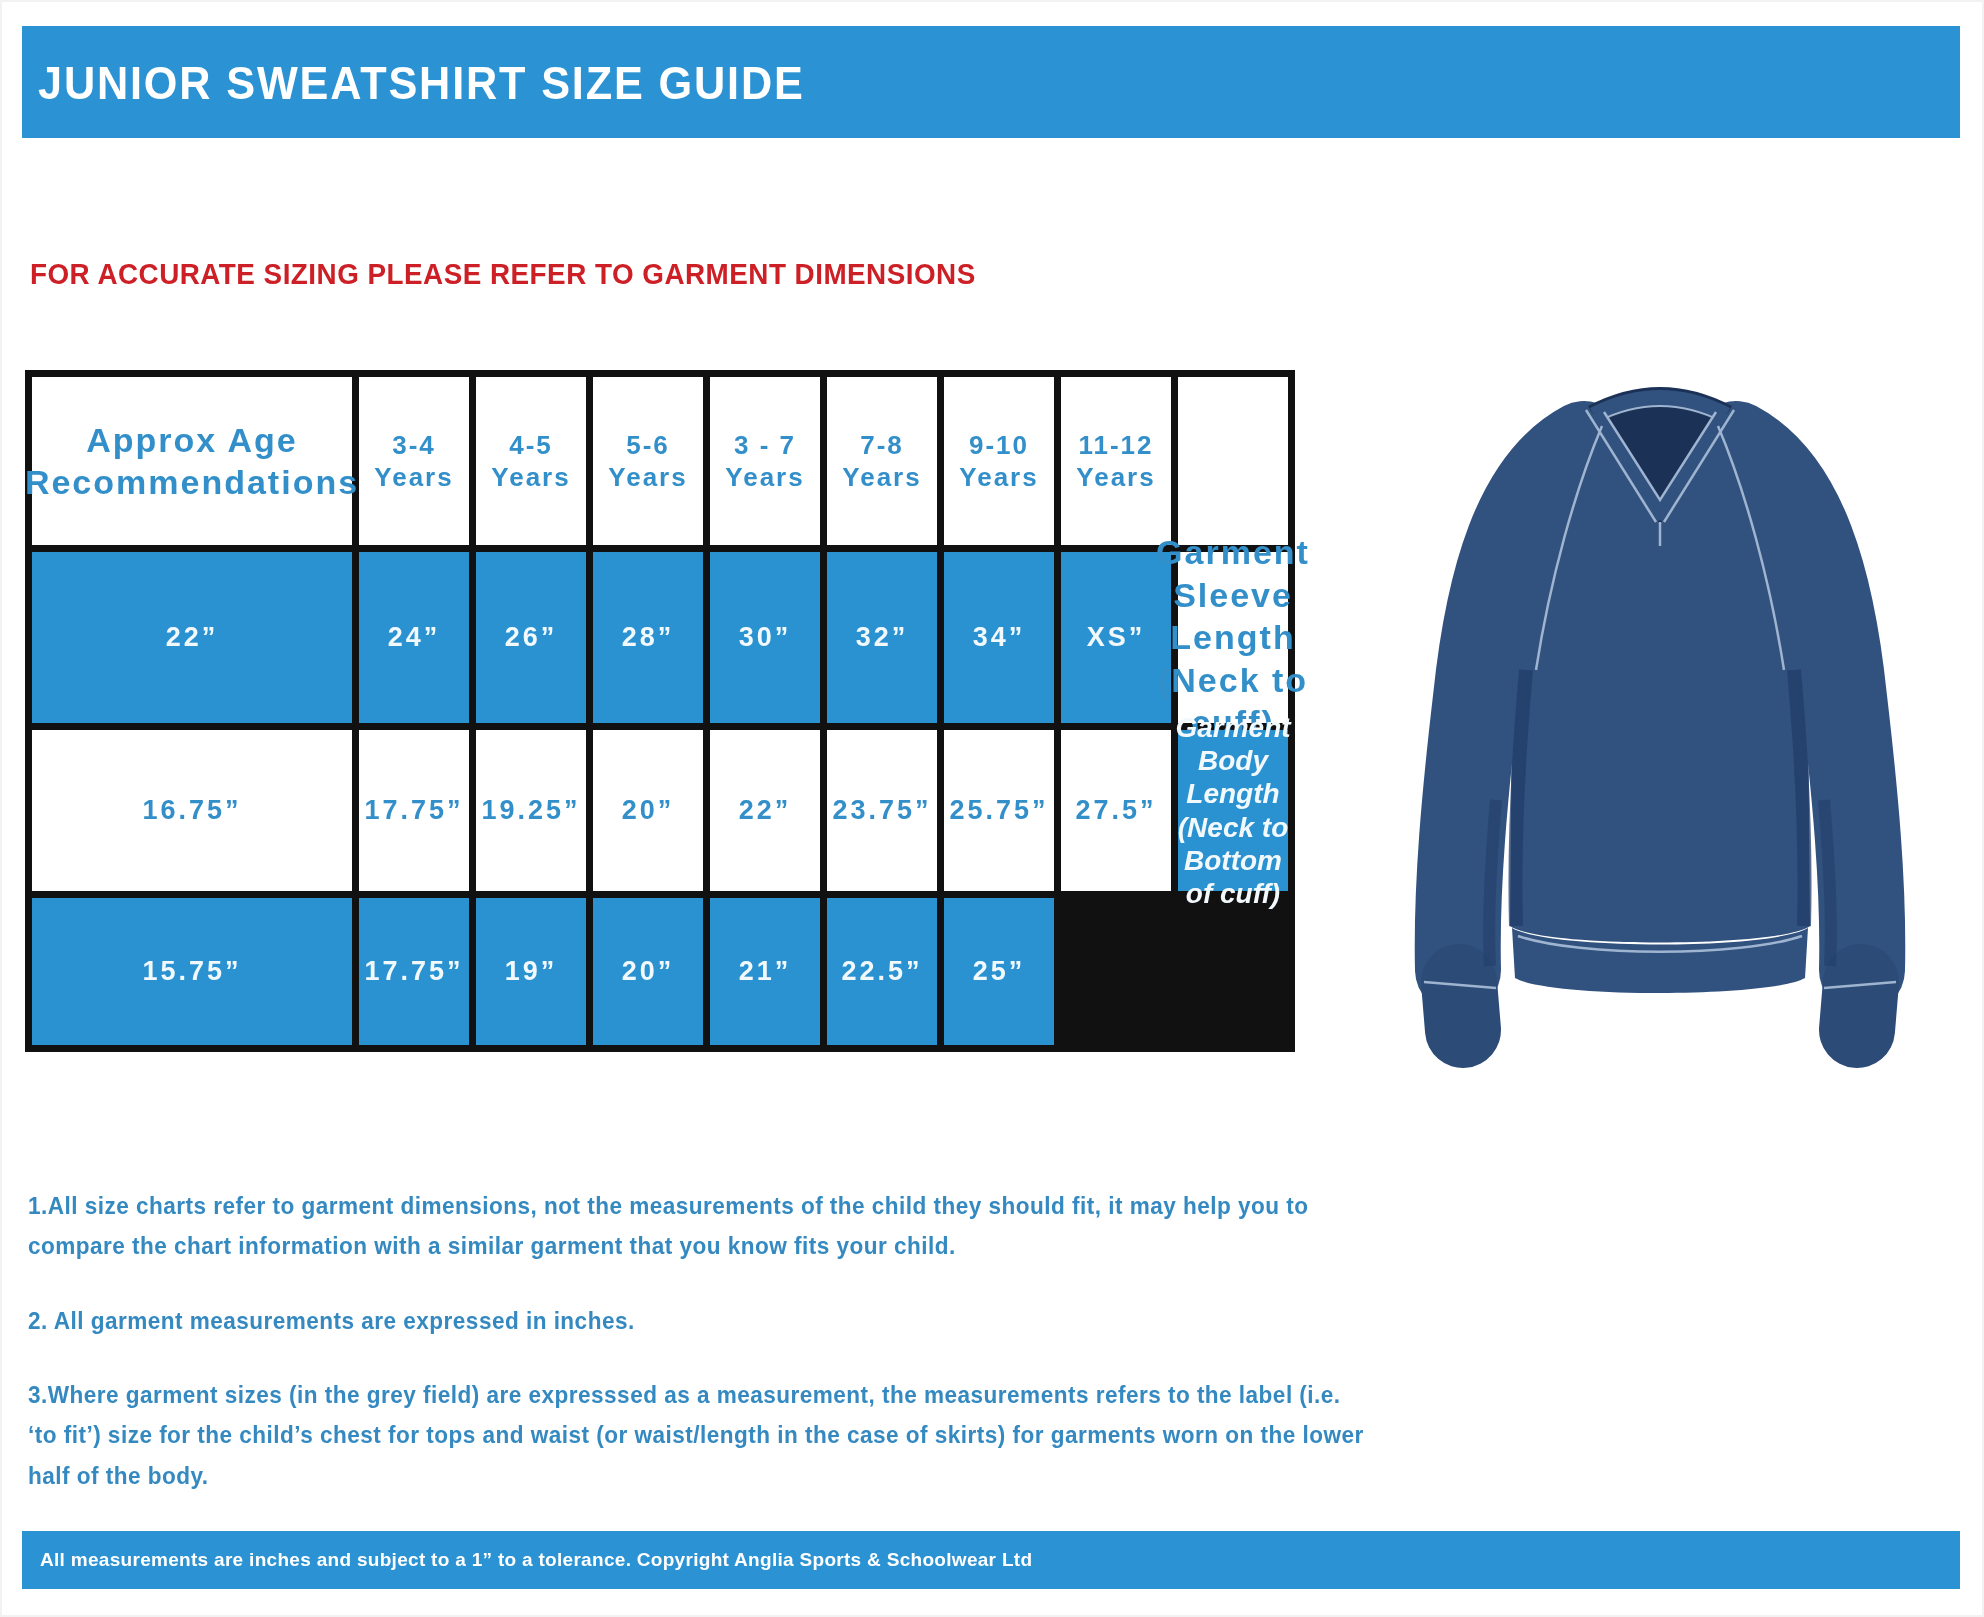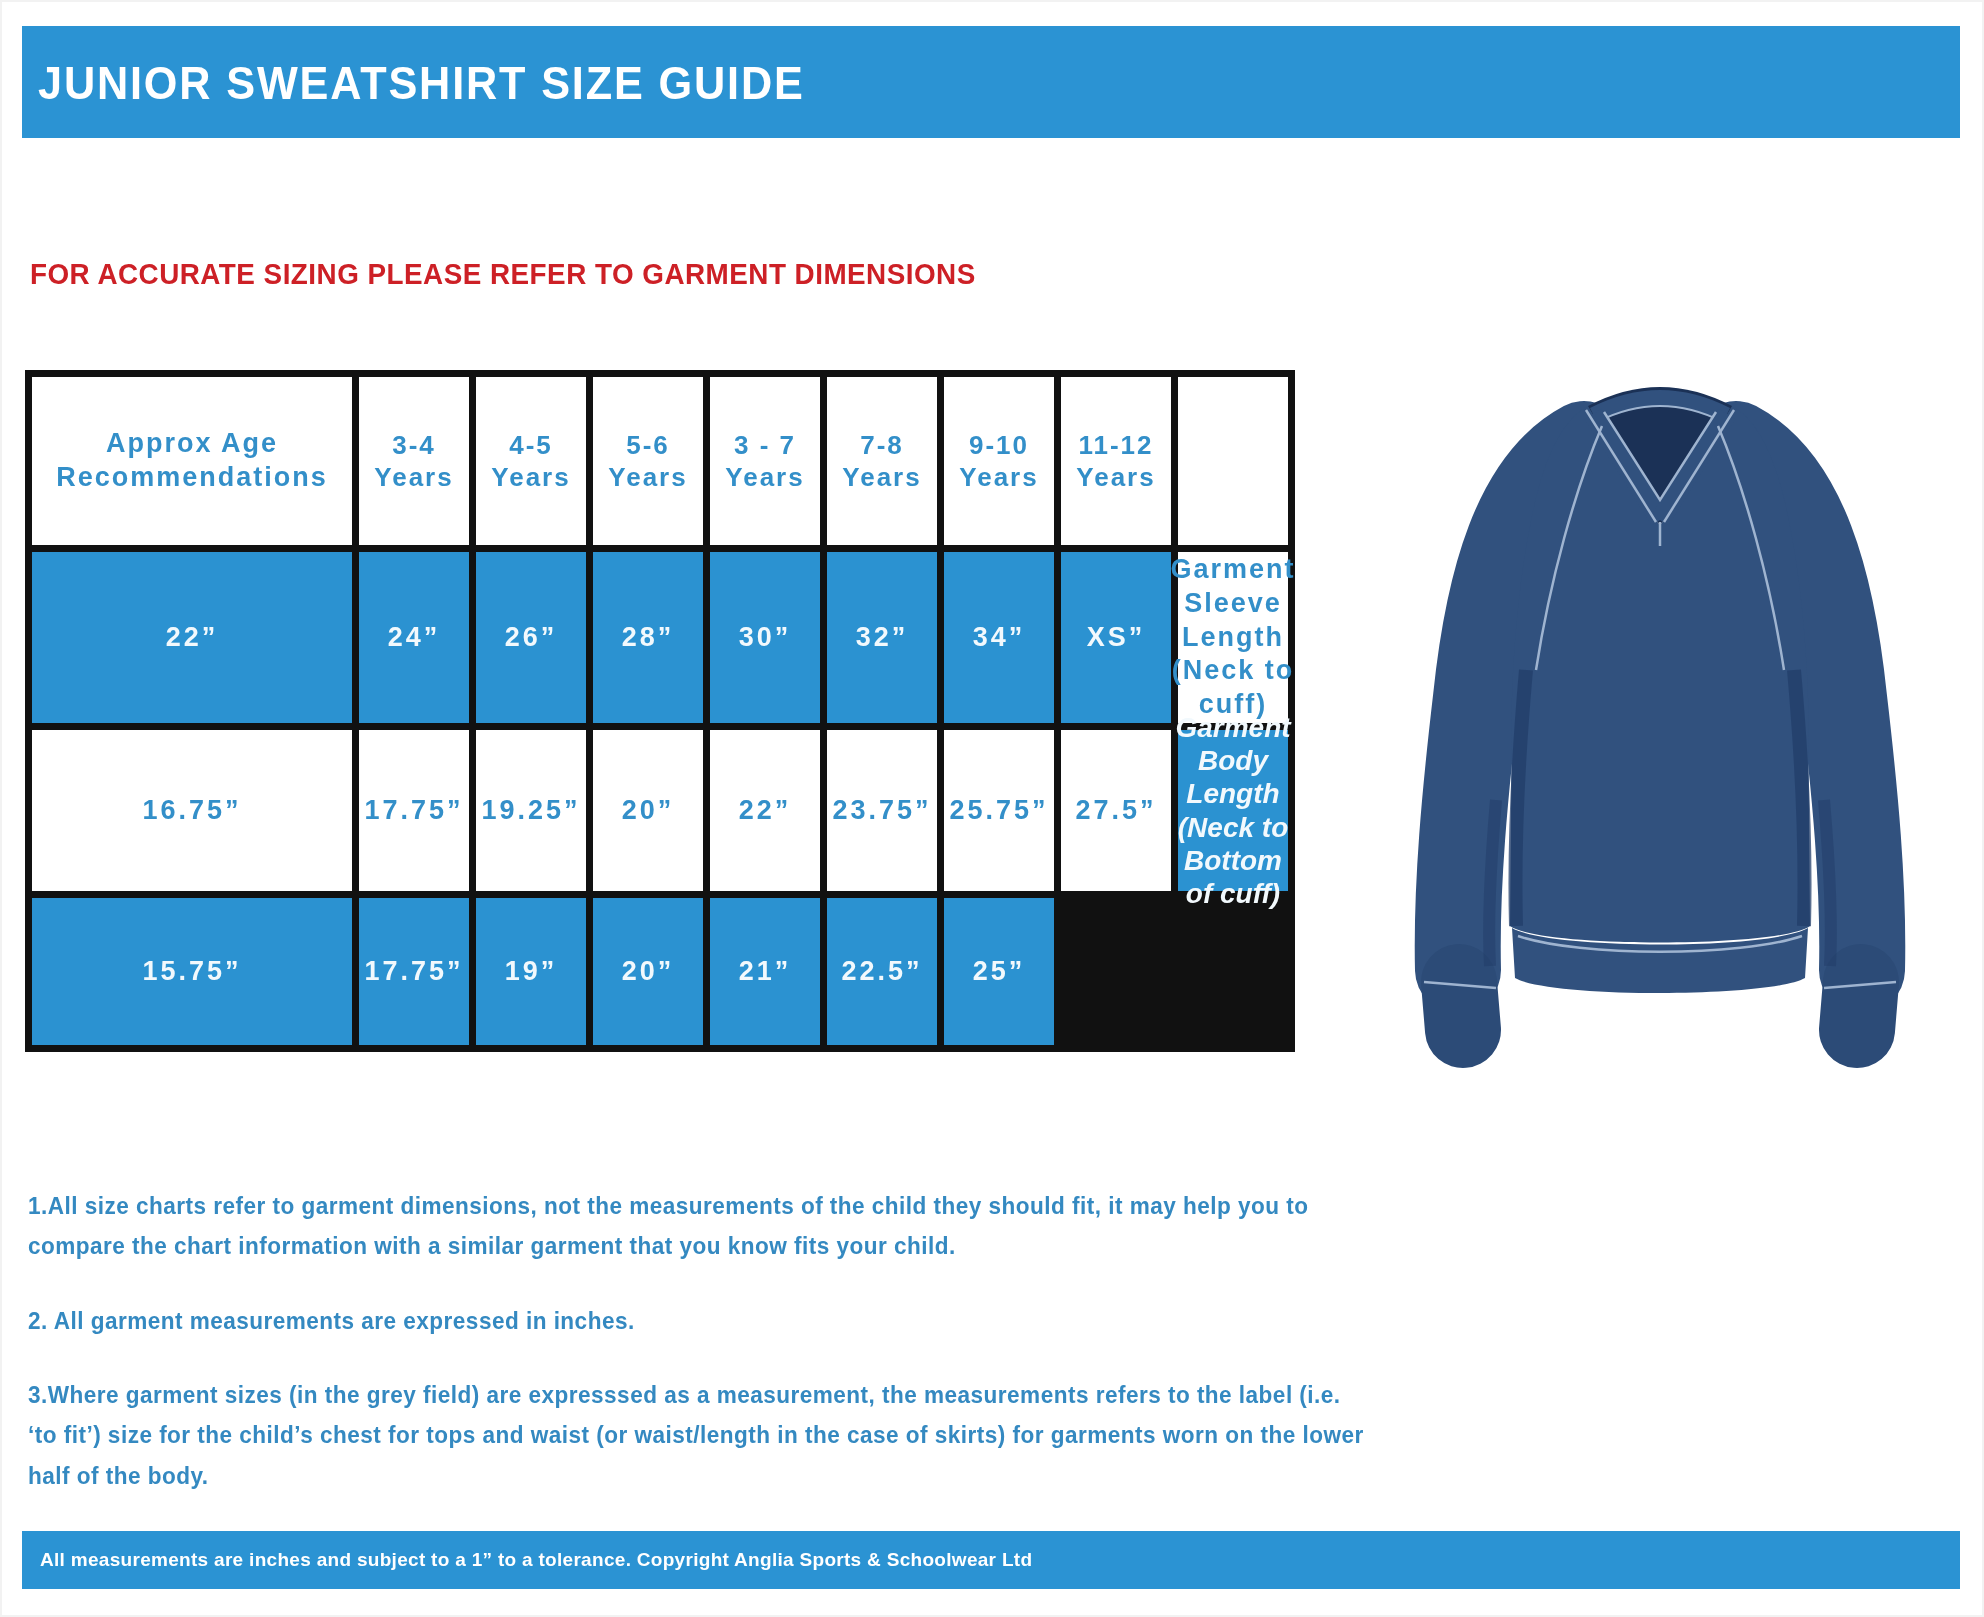--- a/index.html
+++ b/index.html
@@ -38,21 +38,21 @@
     grid-template-columns:320px repeat(8,110px);
     grid-template-rows:168px 171px 161px 147px;
     gap:7px; padding:7px;
   }
   .c {
     display:flex; align-items:center; justify-content:center;
     text-align:center; white-space:pre-line; line-height:1.25;
   }
   .r-white { background:#ffffff; color:#338FC9; }
   .r-blue  { background:#2B92D1; color:#F2F9FD; }
-  .lbl { font-size:27px; letter-spacing:2px; }
+  .lbl { font-size:34px; letter-spacing:2px; }
   .lbl-tight { font-size:28px; letter-spacing:0; line-height:1.18;font-style:italic; }
   .hdr { font-size:26px; letter-spacing:2px; }
   .val { font-size:27px; letter-spacing:3px; }
 
   
   .garment {
     position:absolute; left:1350px; top:330px; width:620px; height:750px;
   }
 
   

